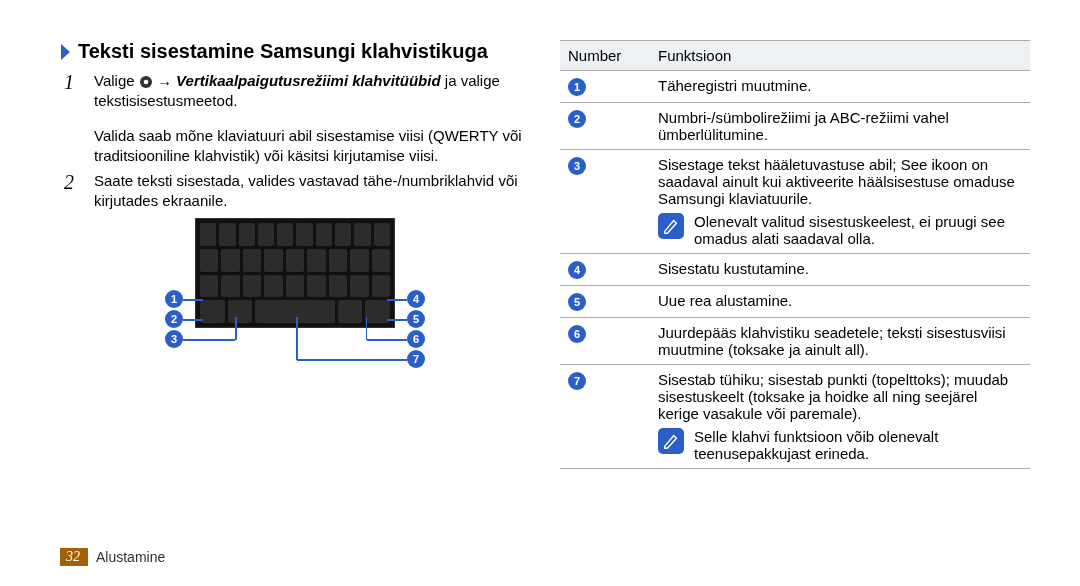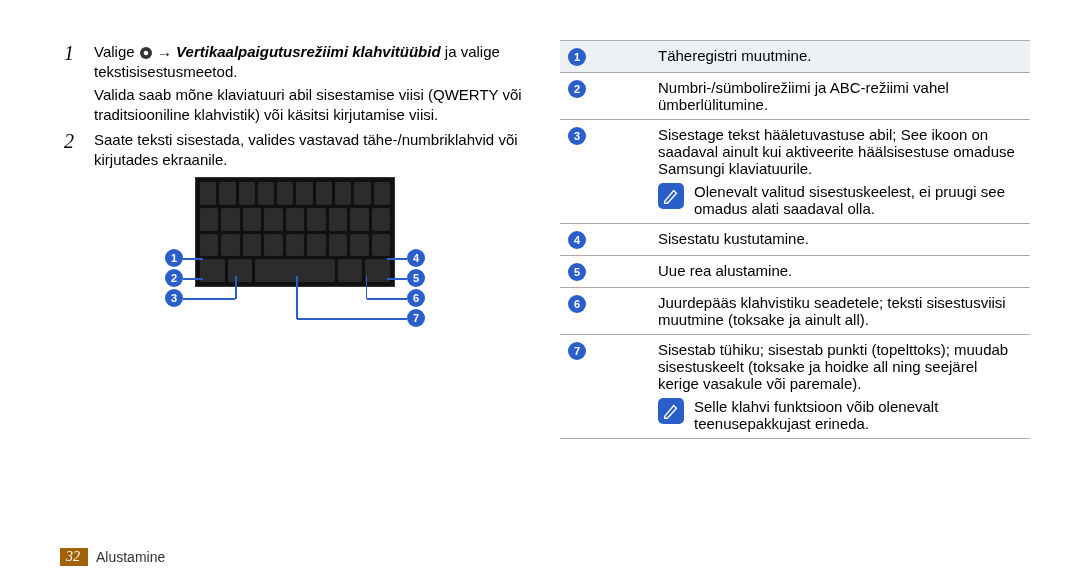--- a/index.html
+++ b/index.html
@@ -182,35 +182,43 @@
     font-family: Georgia, serif;
   }
   .footer .sec { color:#333; }
 </style>
 </head>
 <body>
 
 <div class="columns">
 
   <div class="col-left">
+    <div class="heading-row">
+      <span class="chev">
+        <svg viewBox="0 0 12 18" width="12" height="18">
+            <path d="M1 1 L10 9 L1 17 Z" fill="#2a5fc9"></path>
+          </svg>
+      </span>
+      <span class="heading">Teksti sisestamine Samsungi klahvistikuga</span>
+    </div>
 
     <div class="step">
       <div class="step-num">1</div>
       <div class="step-body">
         <span>Valige </span>
         <span class="gear-icon">
           <svg viewBox="0 0 14 14" width="14" height="14">
             <circle cx="7" cy="7" r="6" fill="#333"></circle>
             <circle cx="7" cy="7" r="2.3" fill="#fff"></circle>
           </svg>
         </span>
         <span> → </span>
         <span class="emph">Vertikaalpaigutusrežiimi klahvitüübid</span>
         <span> ja valige tekstisisestusmeetod.</span>
-        <div style="margin-top:4px">Valida saab mõne klaviatuuri abil sisestamise viisi (QWERTY või traditsiooniline klahvistik) või käsitsi kirjutamise viisi.</div>
+        <div style="margin-top:16px">Valida saab mõne klaviatuuri abil sisestamise viisi (QWERTY või traditsiooniline klahvistik) või käsitsi kirjutamise viisi.</div>
       </div>
     </div>
 
     <div class="step">
       <div class="step-num">2</div>
       <div class="step-body">Saate teksti sisestada, valides vastavad tähe-/numbriklahvid või kirjutades ekraanile.</div>
     </div>
 
 
     <div class="kbd-wrap">
@@ -292,20 +300,24 @@
           </div>
         <div class="line" style="right:18px; top:141px; width:110px"></div>
         <div class="vline" style="left:131px; top:99px; height:43px"></div>
       </div>
     </div>
   </div>
 
   <div class="col-right">
     <table class="func">
       <tbody>
+          <tr>
+        <td class="num-col">Number</td>
+        <td>Funktsioon</td>
+      </tr>
       <tr>
         <td class="num-col"><span class="bullet-badge">1</span></td>
         <td>Täheregistri muutmine.</td>
       </tr>
       <tr>
         <td class="num-col"><span class="bullet-badge">2</span></td>
         <td>Numbri-/sümbolirežiimi ja ABC-režiimi vahel ümberlülitumine.</td>
       </tr>
       <tr>
         <td class="num-col"><span class="bullet-badge">3</span></td>

